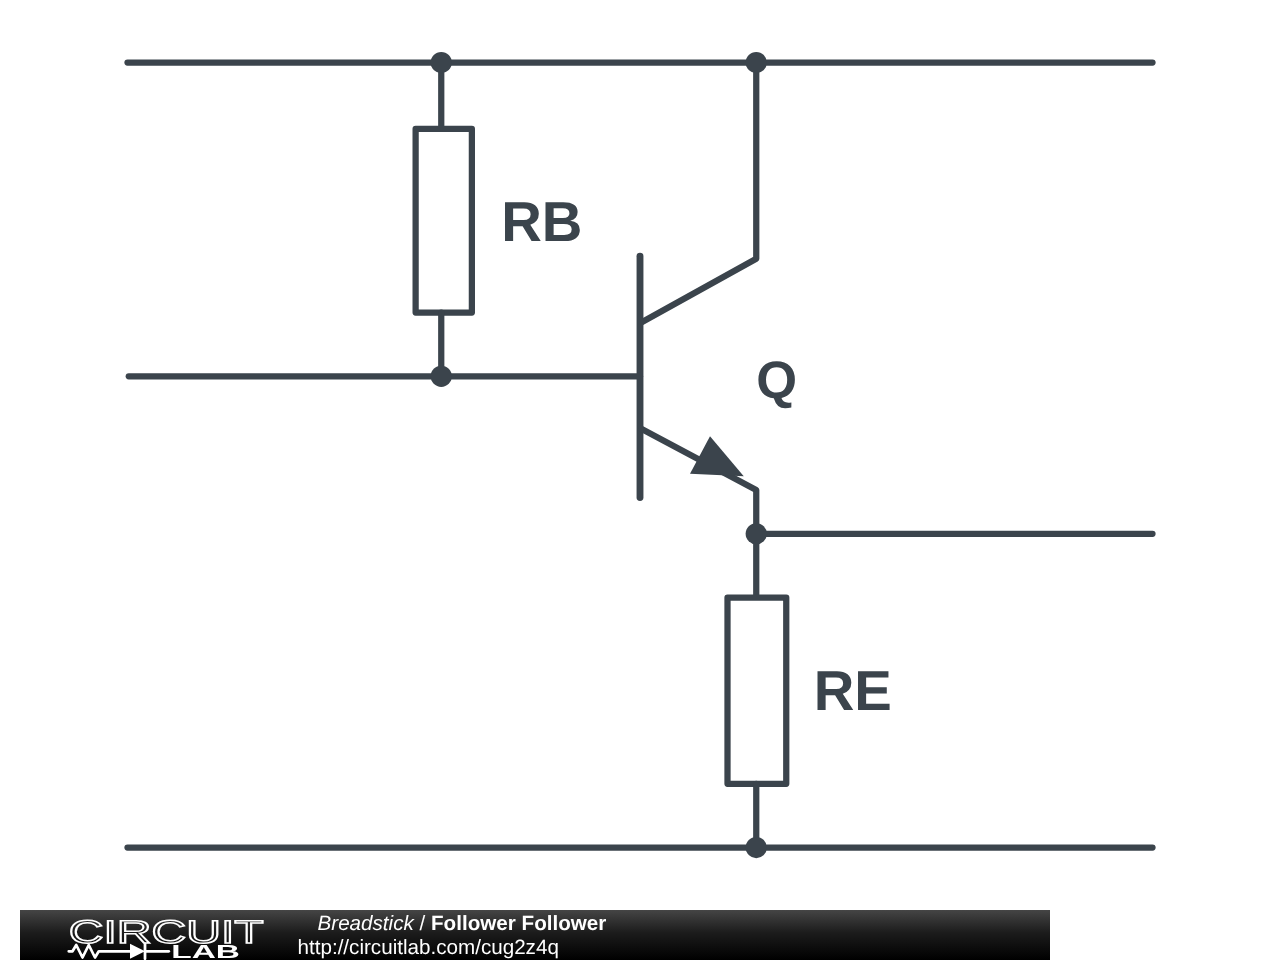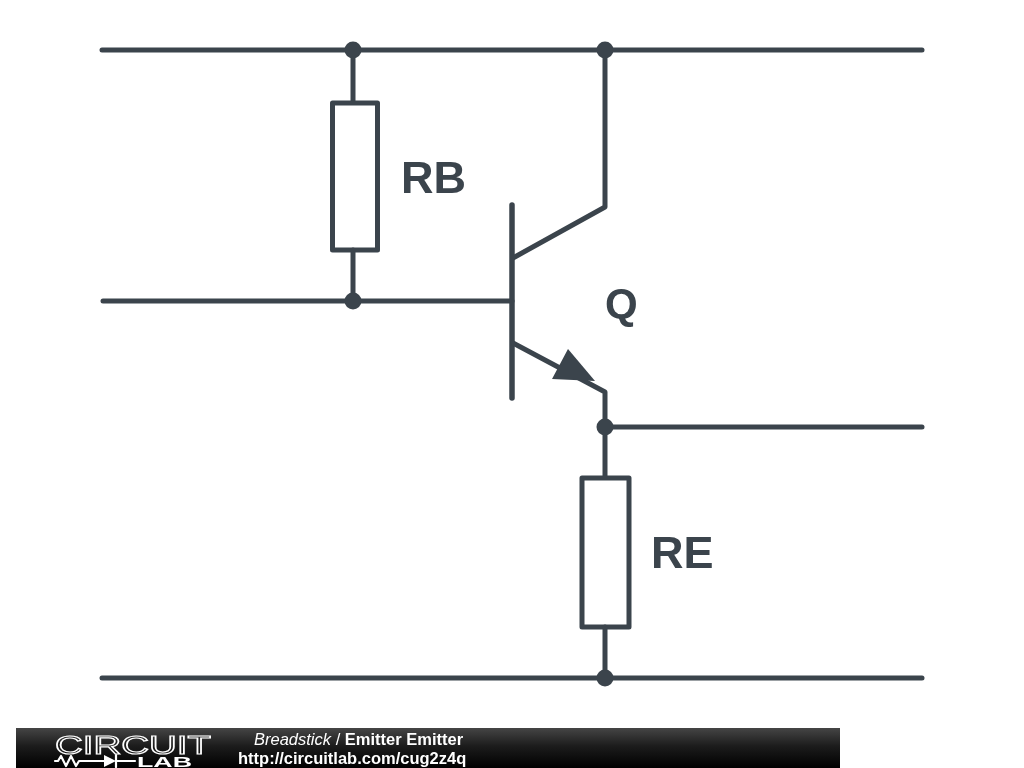--- a/index.html
+++ b/index.html
@@ -77,21 +77,21 @@
   }
   .meta {
     position: absolute;
     left: 222px; top: 2px;
     font-size: 16.5px;
     line-height: 18.5px;
     white-space: nowrap;
   }
   .meta .author { font-style: italic; margin-left: 16px; }
   .meta .doc-title { font-weight: bold; }
-  .meta .url { font-weight: bold; }
+  .meta .url { font-weight: normal; }
 </style>
 </head>
 <body>
 
 <div class="canvas">
   <svg width="1024" height="728" viewBox="0 0 1024 728">
     <g class="schematic">
 
       <line x1="102" y1="50" x2="922" y2="50"></line>
       <line x1="103" y1="301" x2="512" y2="301"></line>
@@ -139,17 +139,17 @@
       <polygon class="logo-diode" points="52,26 52,38 64,32"></polygon>
       <line class="logo-wire" x1="64" y1="26" x2="64" y2="38"></line>
       <line class="logo-wire" x1="64" y1="32" x2="83" y2="32"></line>
     </g>
     <text class="logo-bottom" x="85" y="37.5" textLength="55" lengthAdjust="spacingAndGlyphs">LAB</text>
   </svg>
   <div class="meta">
     <div>
       <span class="author">Breadstick</span>
       <span class="sep">/</span>
-      <span class="doc-title">Emitter Emitter</span>
+      <span class="doc-title">Follower Follower</span>
     </div>
     <div class="url">http://circuitlab.com/cug2z4q</div>
   </div>
 </footer>
 
 </body></html>

